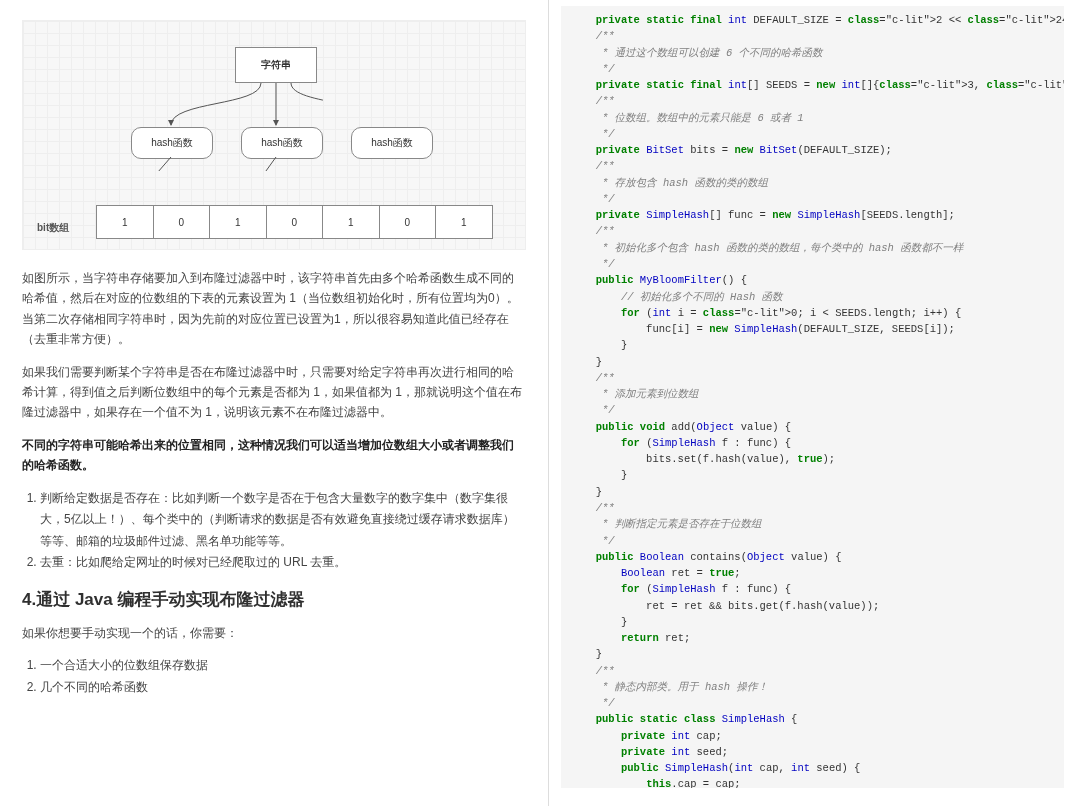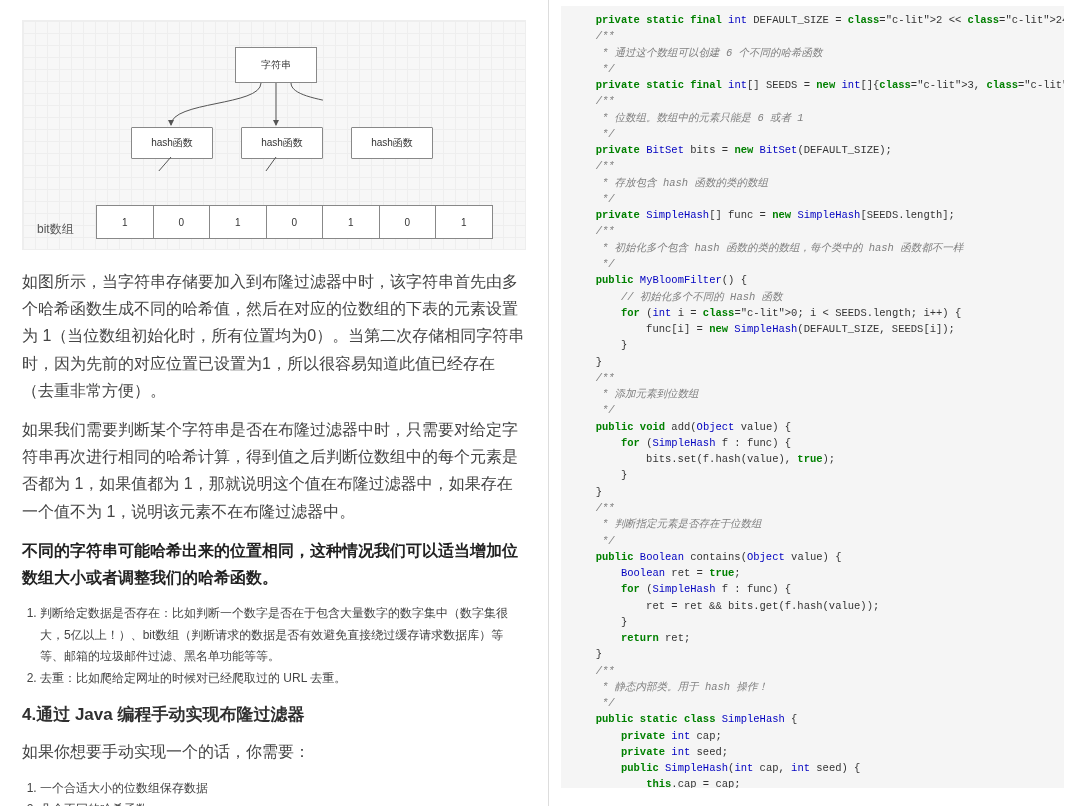--- a/index.html
+++ b/index.html
@@ -40,32 +40,32 @@
   .dbox {
     position: absolute;
     border: 1px solid #888;
     background: #fff;
     font-size: 10px;
     display: flex;
     align-items: center;
     justify-content: center;
     padding: 6px 14px;
   }
-  .rootbox { left: 212px; top: 26px; width: 52px; height: 22px;}
-  .hbox   { top: 106px; width: 52px; height: 18px; border-radius: 1px;}
+  .rootbox { left: 212px; top: 26px; width: 52px; height: 22px; font-weight: bold;}
+  .hbox   { top: 106px; width: 52px; height: 18px; border-radius: 10px;}
   .hbox1 { left: 108px; }
   .hbox2 { left: 218px; }
   .hbox3 { left: 328px; }
-  .sidelabel { position: absolute; left: 14px; top: 200px; font-size: 12px; color:#555;}
+  .sidelabel { position: absolute; left: 14px; top: 200px; font-size: 10px; color:#555;font-weight:bold;}
   .bitrow { position: absolute; top: 184px; left: 74px; right: 32px; height: 34px; display: flex;}
   .bitcell { flex:1; border:1px solid #888; margin-left:-1px; background:#fff; display:flex; align-items:center; justify-content:center; font-size:10px;}
   .arrows { position:absolute; top:0; left:0; right:0; bottom:0; pointer-events:none;}
 
   
-  p { color:#444; line-height: 1.7; margin: 12px 0; font-size: 16px;}
+  p { color:#444; line-height: 1.7; margin: 12px 0; font-size: 12px;}
   strong { font-weight: bold; color:#222;}
   h3.sec-h { font-size: 17px; font-weight: bold; color:#303030; margin: 14px 0 8px;}
   ol.lst { padding-left: 18px; margin:6px 0;}
   ol.lst li { font-size: 12px; color:#444; line-height:1.8;}
   .c-kw { color:#008000; font-weight:bold; }
   .c-cm { color:#808080; font-style: italic;}
   .c-nm { color:#0000c0; }
 
   .right-code {
     background:#f5f5f5;
@@ -115,21 +115,21 @@
         <path d="M253,136 L220,182" stroke="#555" fill="none" marker-end="url(#ah)"></path>
         <path d="M368,136 L440,182" stroke="#555" fill="none" marker-end="url(#ah)"></path>
       </svg>
     </div>
 
     <p>如图所示，当字符串存储要加入到布隆过滤器中时，该字符串首先由多个哈希函数生成不同的哈希值，然后在对应的位数组的下表的元素设置为 1（当位数组初始化时，所有位置均为0）。当第二次存储相同字符串时，因为先前的对应位置已设置为1，所以很容易知道此值已经存在（去重非常方便）。</p>
     <p>如果我们需要判断某个字符串是否在布隆过滤器中时，只需要对给定字符串再次进行相同的哈希计算，得到值之后判断位数组中的每个元素是否都为 1，如果值都为 1，那就说明这个值在布隆过滤器中，如果存在一个值不为 1，说明该元素不在布隆过滤器中。</p>
     <p><strong>不同的字符串可能哈希出来的位置相同，这种情况我们可以适当增加位数组大小或者调整我们的哈希函数。</strong></p>
 
     <ol class="lst">
-      <li>判断给定数据是否存在：比如判断一个数字是否在于包含大量数字的数字集中（数字集很大，5亿以上！）、bit数组（判断请求的数据是否有效避免直接绕过缓存请求数据库）等等、邮箱的垃圾邮件过滤、黑名单功能等等。</li>
+      <li>判断给定数据是否存在：比如判断一个数字是否在于包含大量数字的数字集中（数字集很大，5亿以上！）、每个类中的（判断请求的数据是否有效避免直接绕过缓存请求数据库）等等、邮箱的垃圾邮件过滤、黑名单功能等等。</li>
       <li>去重：比如爬给定网址的时候对已经爬取过的 URL 去重。</li>
     </ol>
 
     <h3 class="sec-h">4.通过 Java 编程手动实现布隆过滤器</h3>
     <p>如果你想要手动实现一个的话，你需要：</p>
     <ol class="lst">
       <li>一个合适大小的位数组保存数据</li>
       <li>几个不同的哈希函数</li>
 
     </ol>

